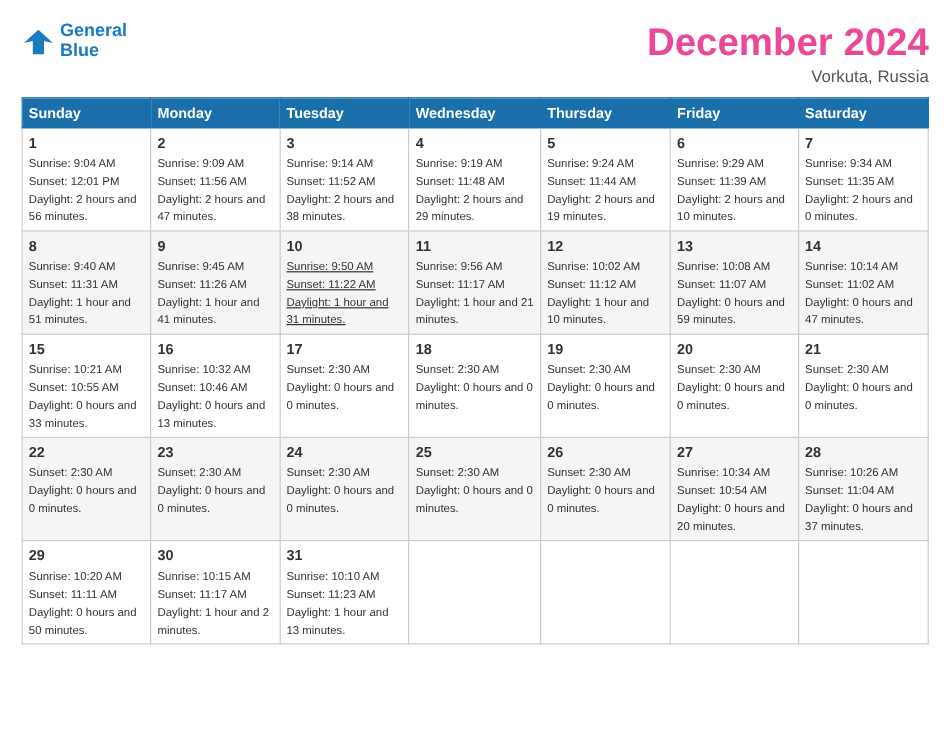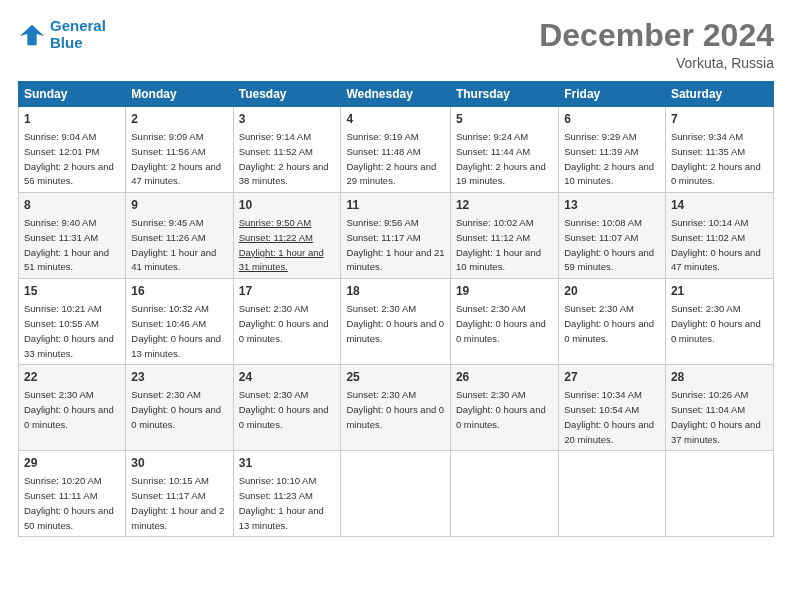--- a/index.html
+++ b/index.html
@@ -39,21 +39,21 @@
     .logo-bird {
       width: 28px;
       height: 28px;
     }
     .title-block {
       text-align: right;
     }
     .month-title {
       font-size: 32px;
       font-weight: bold;
-      color: #737373;
+      color: #ec4899;
       line-height: 1.1;
     }
     .location {
       font-size: 14px;
       color: #555;
       margin-top: 2px;
     }
     .calendar {
       width: 100%;
       border-collapse: collapse;

